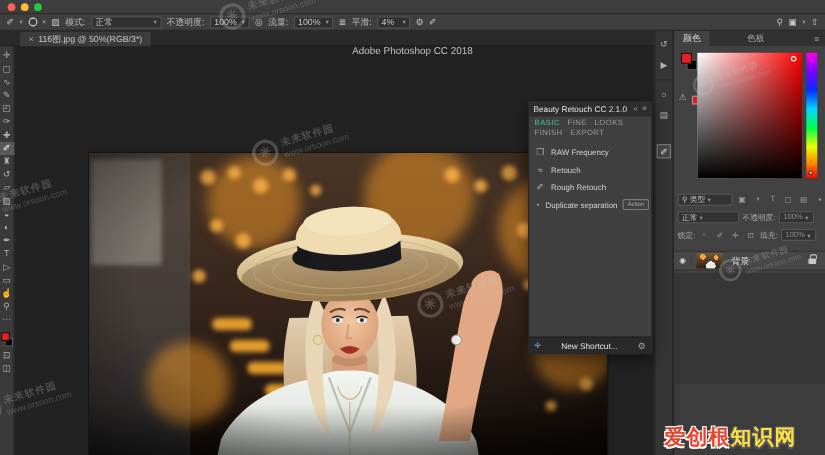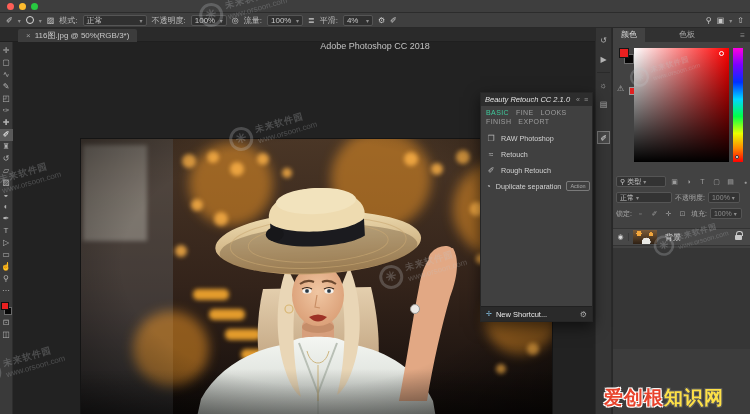--- a/index.html
+++ b/index.html
@@ -45,33 +45,33 @@
     border:1px solid #101010; z-index:2; }
   .bgswatch { position:absolute; left:4px; top:7px; width:8px; height:8px; background:#070707;
     border:1px solid #6a6a6a; }
   
   #canvas { position:absolute; left:13px; top:42px; width:582px; height:372px; background:#222; }
   #photo { position:absolute; left:68px; top:97px; width:471px; height:296px; box-shadow:0 0 0 1px #141414; }
   
   #beauty-panel { position:absolute; left:480px; top:92px; width:113px; height:230px;
     background:#404040; border:1px solid #262626; box-shadow:0 5px 14px rgba(0,0,0,.55); z-index:6; }
   .bp-header { height:13px; background:#2d2d2d; display:flex; align-items:center; padding:0 4px; }
-  .bp-title { font-size:7.5px; color:#e2e2e2; flex:1; white-space:nowrap;font-style:italic; }
+  .bp-title { font-size:7.5px; color:#e2e2e2; flex:1; white-space:nowrap; }
   .bp-hicon { font-size:7px; color:#969696; margin-left:4px; }
   .bp-tabs { padding:3px 5px 2px; display:flex; flex-wrap:wrap; column-gap:7px; row-gap:2px;
     font-size:7px; letter-spacing:.4px; color:#9c9c9c; }
   .bp-tab.active { color:#3ec89b; }
   .bp-items { margin-top:3px; }
   .bp-item { display:flex; align-items:center; height:16px; padding:0 5px; gap:5px;
     font-size:7.2px; color:#d2d2d2; white-space:nowrap; }
   .bp-item .ic { width:10px; text-align:center; color:#b5b5b5; font-size:8px; }
   .bp-btn { margin-left:auto; border:1px solid #7a7a7a; border-radius:2px; font-size:5.5px;
     color:#a8a8a8; padding:1px 3px; }
   .bp-footer { position:absolute; bottom:0; left:0; right:0; height:15px; background:#2a2a2a;
-    border-top:1px solid #212121; display:flex; align-items:center; padding:4px 5px; gap:4px; }
+    border-top:1px solid #212121; display:flex; align-items:center; padding:4px 5px; gap:4px;text-align:center; }
   .bp-plus { color:#7fb8d8; font-size:7px; }
   .bp-flabel { font-size:7.5px; color:#e6e6e6; flex:1; }
   .bp-gear { color:#a8a8a8; font-size:8px; }
   
   #dock { position:absolute; left:595px; top:28px; width:17px; height:386px; background:#353535;
     border-left:1px solid #2a2a2a; border-right:1px solid #2a2a2a; display:flex;
     flex-direction:column; align-items:center; padding-top:6px; gap:6px; z-index:2; }
   .dock-ic { width:13px; height:13px; line-height:13px; text-align:center; font-size:8px; color:#b2b2b2; }
   .dock-sep { width:13px; height:1px; background:#2a2a2a; }
   .dock-ic.boxed { border:1px solid #7a7a7a; background:#474747; color:#e0e0e0; margin-top:14px; }
@@ -364,21 +364,21 @@
   <div class="bp-tabs">
     <span class="bp-tab active">BASIC</span>
     <span class="bp-tab">FINE</span>
     <span class="bp-tab">LOOKS</span>
     <span class="bp-tab">FINISH</span>
     <span class="bp-tab">EXPORT</span>
   </div>
   <div class="bp-items">
     <div class="bp-item">
       <span class="ic">❐</span>
-      <span>RAW Photoshop</span>
+      <span>RAW Frequency</span>
     </div>
     <div class="bp-item">
       <span class="ic">≈</span>
       <span>Retouch</span>
     </div>
     <div class="bp-item">
       <span class="ic">✐</span>
       <span>Rough Retouch</span>
     </div>
     <div class="bp-item">

